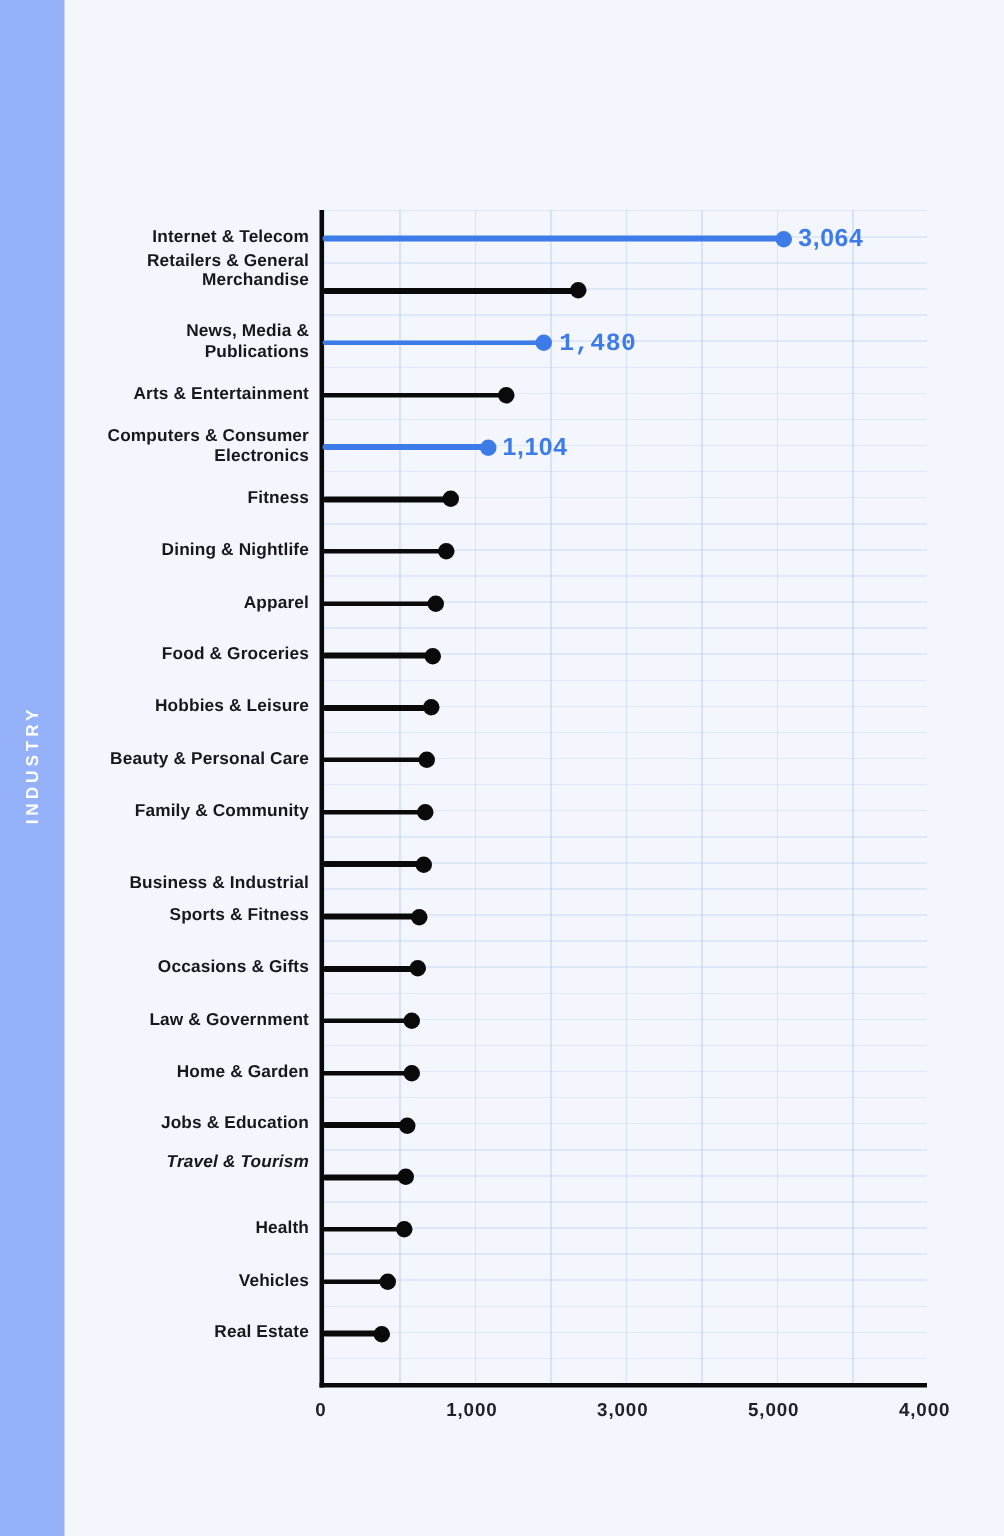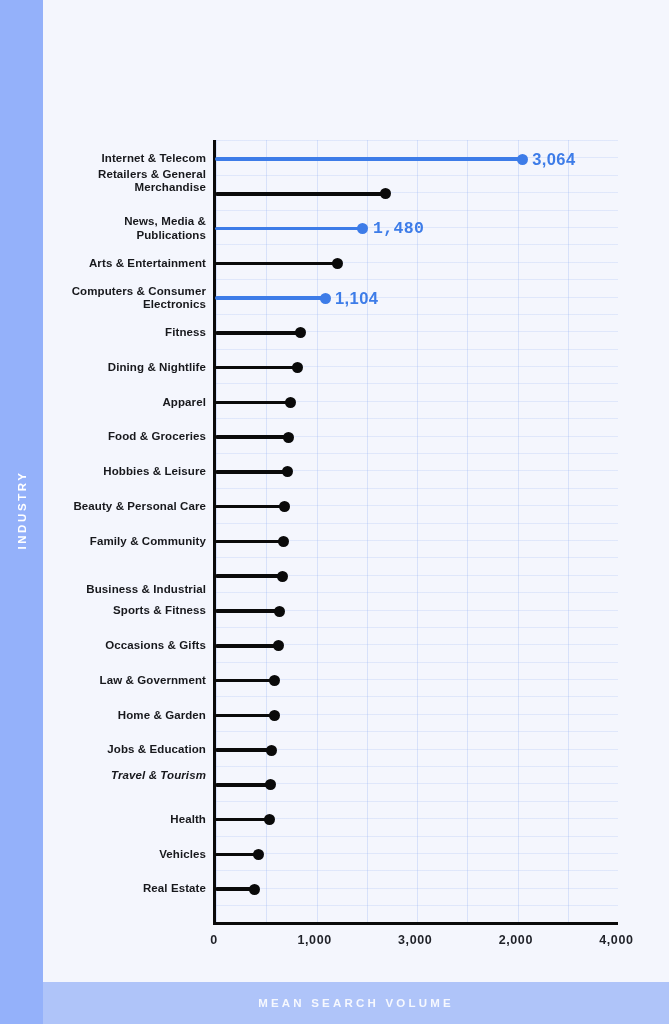--- a/index.html
+++ b/index.html
@@ -225,22 +225,19 @@
   </div>
 </div>
 
   <div class="tick-layer">
   <div class="x-tick" style="left: 214px; top: 933px;">0</div>
 
   <div class="x-tick" style="left: 314.6px; top: 933px;">1,000</div>
 
   <div class="x-tick" style="left: 415.2px; top: 933px;">3,000</div>
 
-  <div class="x-tick" style="left: 515.8px; top: 933px;">2,000</div>
+  <div class="x-tick" style="left: 515.8px; top: 933px;">5,000</div>
 
   <div class="x-tick" style="left: 616.4px; top: 933px;">4,000</div>
 </div>
 
-  <div class="bottom-band">
-    <div class="h-label">MEAN SEARCH VOLUME</div>
-  </div>
 
 </div>
 
 </body></html>

